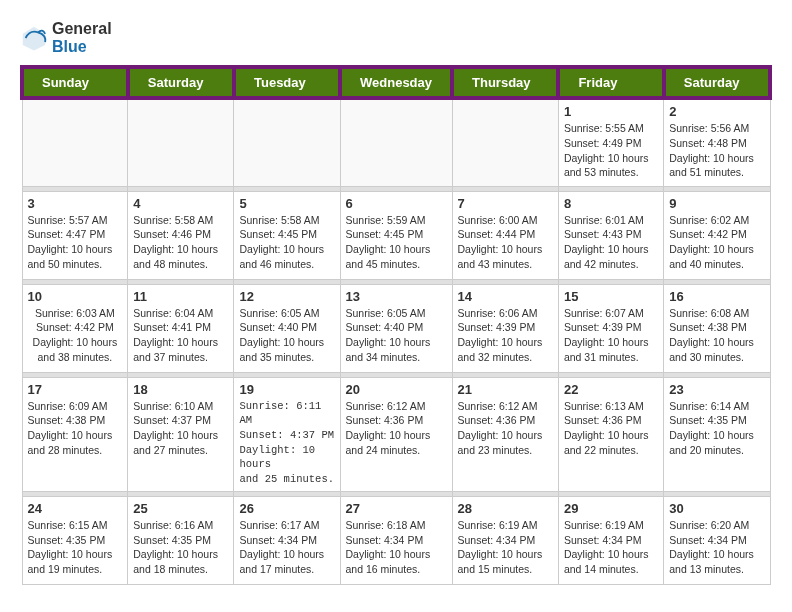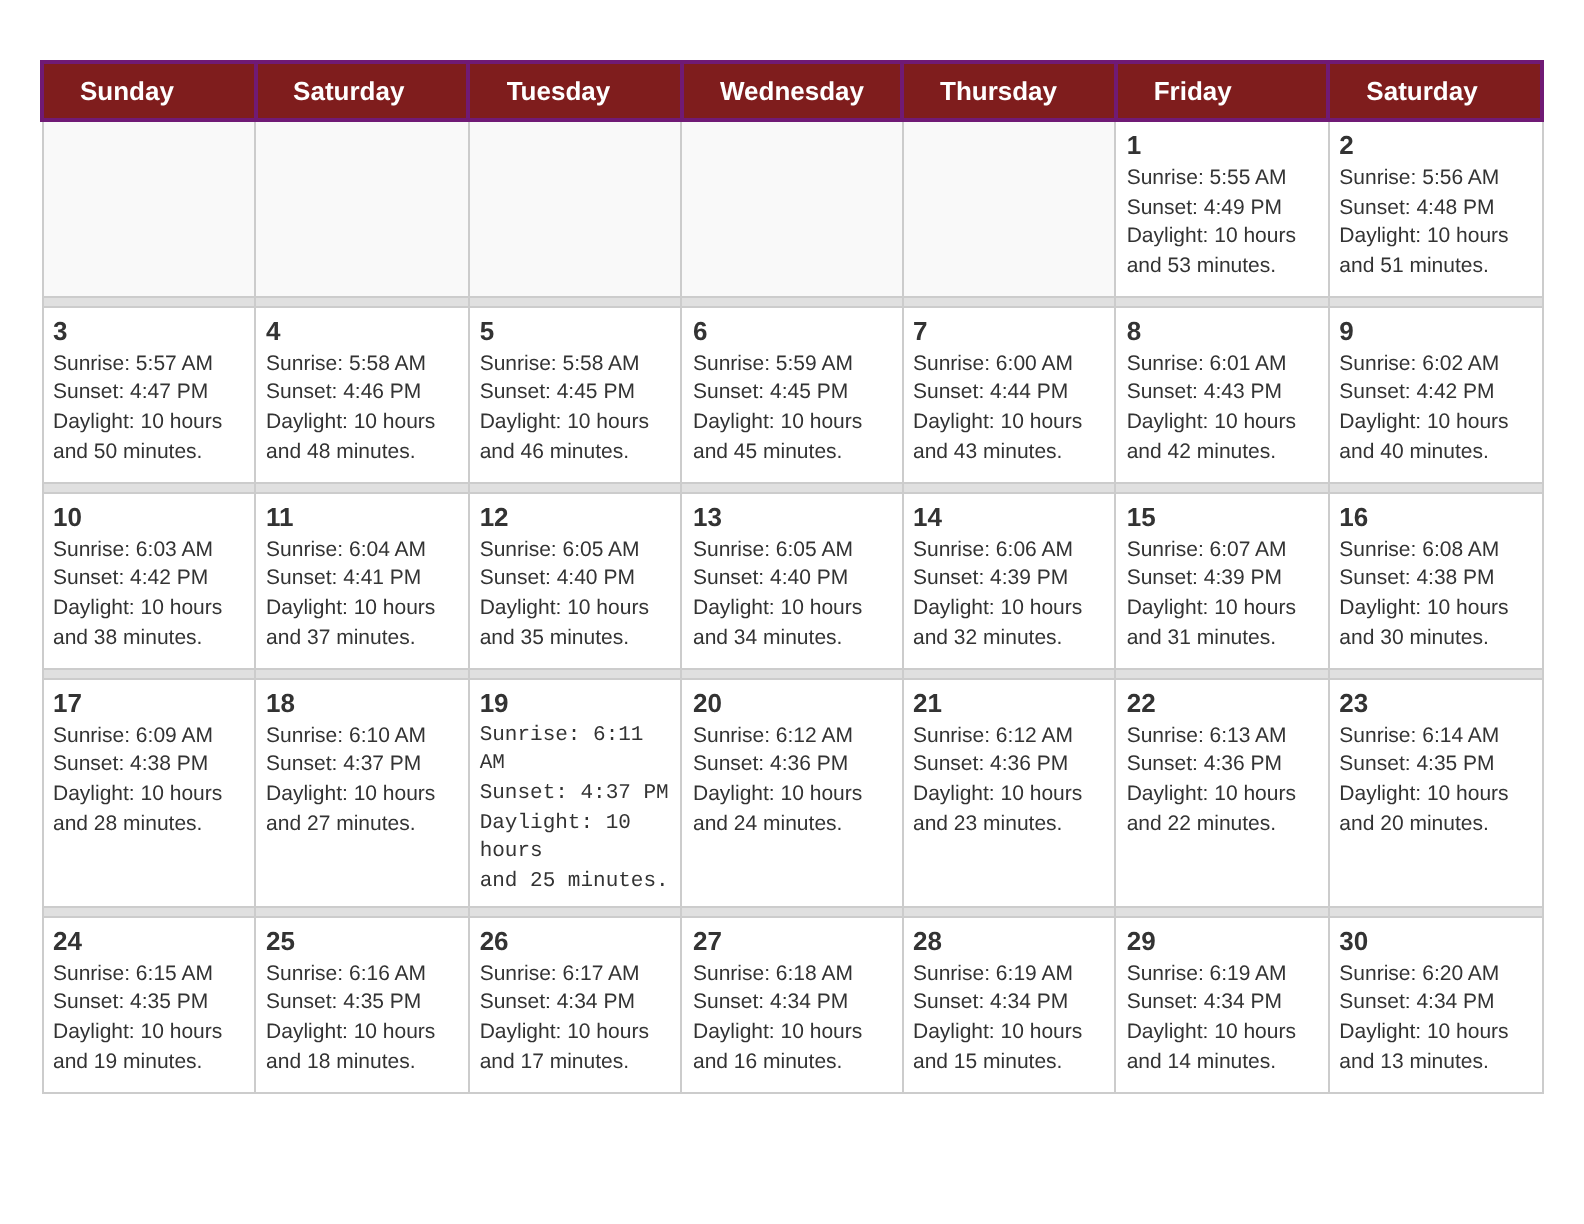--- a/index.html
+++ b/index.html
@@ -52,27 +52,27 @@
     .location {
       font-size: 15px;
       color: #555;
     }
     .calendar {
       width: 100%;
       border-collapse: collapse;
       margin-top: 8px;
     }
     .calendar th {
-      background: #7f1d1d;
+      background: #4d7c0f;
       color: #fff;
       font-size: 13px;
       font-weight: bold;
       padding: 6px 18px;
       text-align: left;
-      border: 2px solid #701a75;
+      border: 4px solid #701a75;
     }
     .calendar td {
       border: 1px solid #ccc;
       vertical-align: top;
       padding: 4px 5px;
       width: calc(100%/7);
       height: 88px;
       background: #fff;
       font-size: 11px;
       color: #333;
@@ -90,20 +90,31 @@
     .day-info {
       font-size: 10.5px;
       color: #333;
       line-height: 1.4;
     }
   </style>
 </head>
 <body>
 
 <div class="header">
+  <div class="logo">
+    <svg class="logo-icon" viewBox="0 0 40 40">
+      <polygon points="20,4 36,14 36,30 20,38 4,30 4,14" fill="#1a6fad" opacity="0.15"></polygon>
+      <path d="M8,20 Q14,8 26,12 Q32,6 36,14" fill="none" stroke="#1a6fad" stroke-width="2.5"></path>
+      <path d="M26,12 Q38,16 36,26" fill="none" stroke="#1a6fad" stroke-width="2.5"></path>
+    </svg>
+    <div class="logo-text">
+      <span class="logo-general">General</span>
+      <span class="logo-blue">Blue</span>
+    </div>
+  </div>
 </div>
 
 <table class="calendar">
   <thead>
     <tr>
       <th>Sunday</th>
       <th>Saturday</th>
       <th>Tuesday</th>
       <th>Wednesday</th>
       <th>Thursday</th>
@@ -198,21 +209,21 @@
         <td style="height: 5px; background-color: rgb(224, 224, 224); padding: 0px;"></td>
         <td style="height: 5px; background-color: rgb(224, 224, 224); padding: 0px;"></td>
         <td style="height: 5px; background-color: rgb(224, 224, 224); padding: 0px;"></td>
         <td style="height: 5px; background-color: rgb(224, 224, 224); padding: 0px;"></td>
         <td style="height: 5px; background-color: rgb(224, 224, 224); padding: 0px;"></td>
         <td style="height: 5px; background-color: rgb(224, 224, 224); padding: 0px;"></td>
       </tr>
       <tr>
         <td>
           <span class="day-number">10</span>
-          <div class="day-info" style="white-space: pre-line;">Sunrise: 6:03 AM
+          <div class="day-info" style="white-space: pre-line; text-align: center;">Sunrise: 6:03 AM
 Sunset: 4:42 PM
 Daylight: 10 hours
 and 38 minutes.</div>
         </td>
         <td>
           <span class="day-number">11</span>
           <div class="day-info" style="white-space: pre-line;">Sunrise: 6:04 AM
 Sunset: 4:41 PM
 Daylight: 10 hours
 and 37 minutes.</div>

